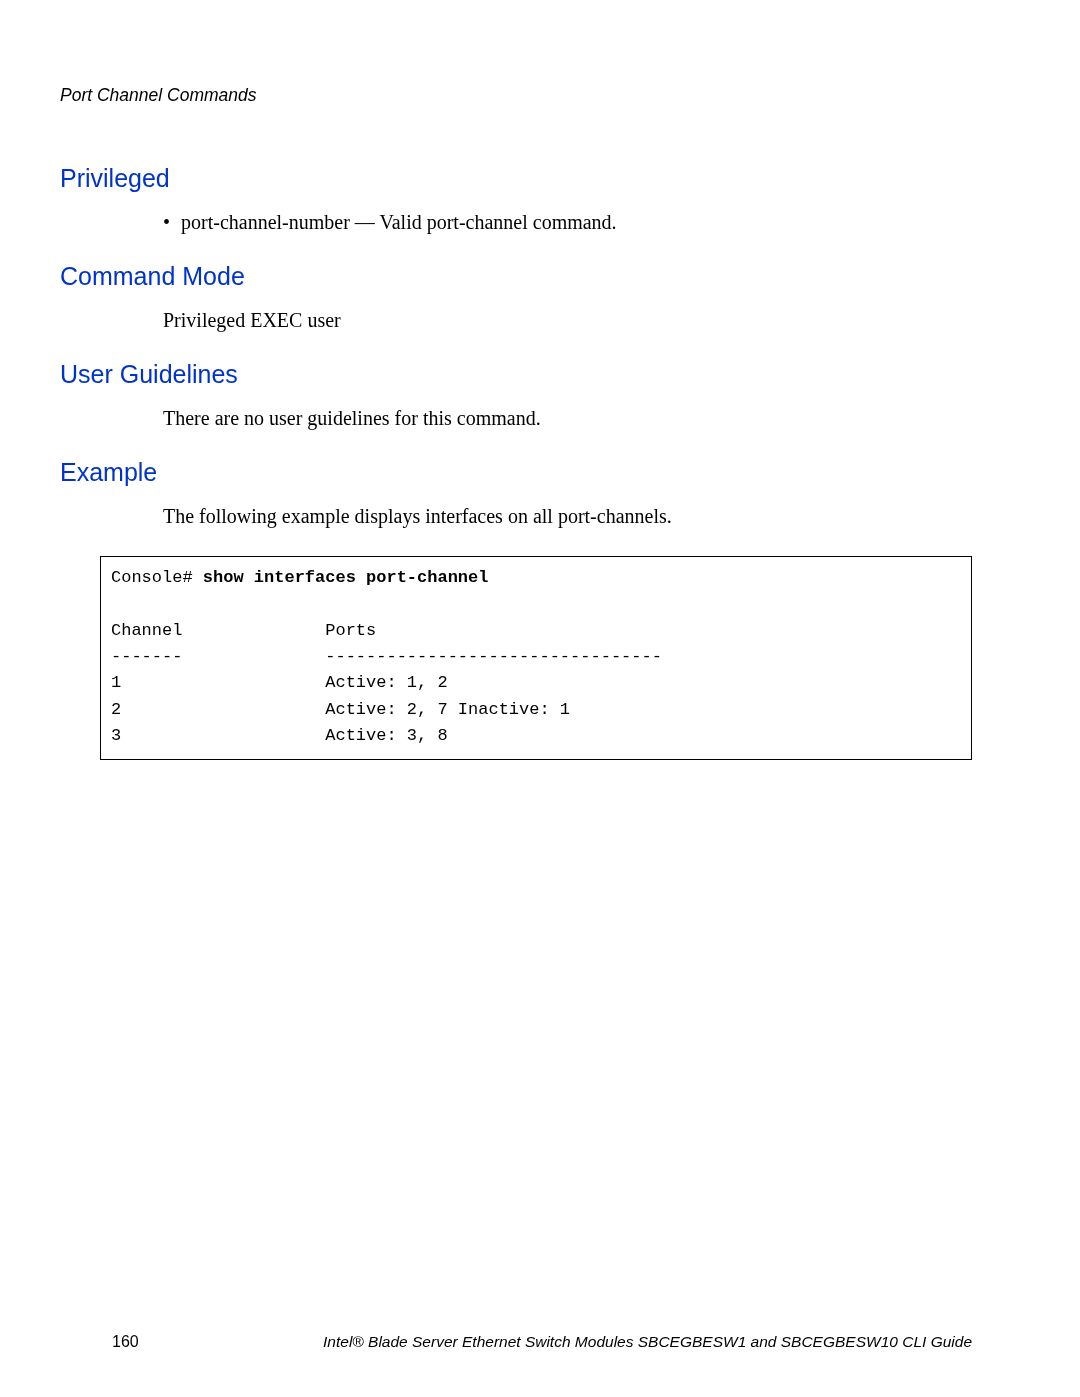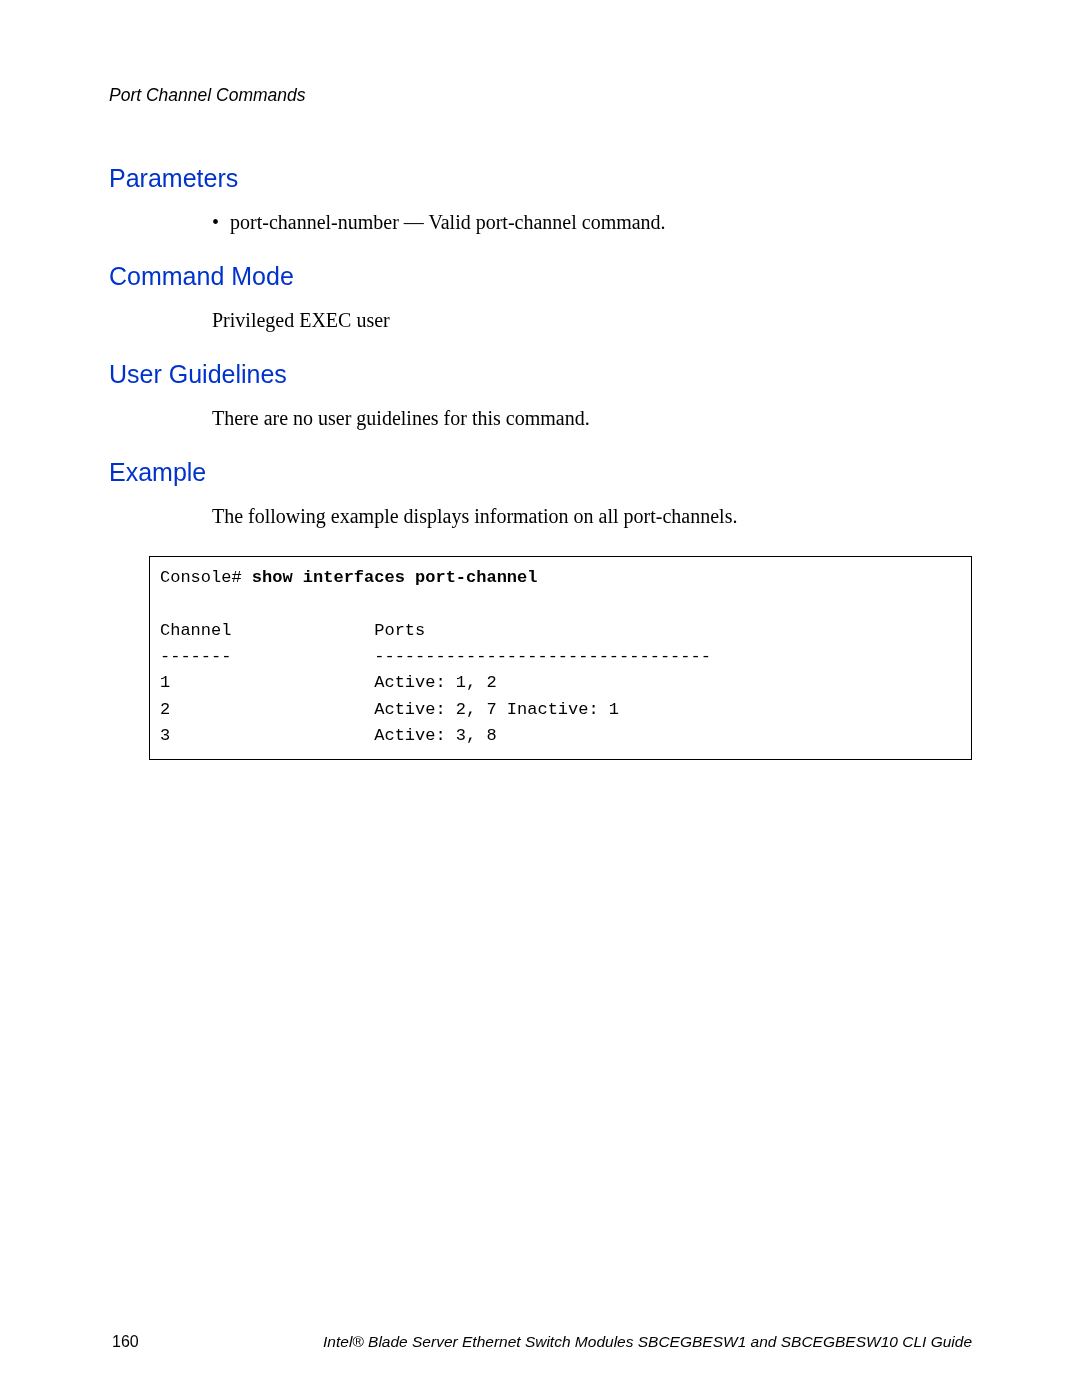--- a/index.html
+++ b/index.html
@@ -6,21 +6,21 @@
     margin: 0;
     padding: 0;
     background: #fff;
     font-family: "Times New Roman", Times, serif;
     width: 1080px;
     height: 1397px;
     position: relative;
     color: #000;
   }
   .page {
-    padding: 85px 108px 0 109px;
+    padding: 85px 108px 0 60px;
   }
   .running-header {
     font-family: Arial, Helvetica, sans-serif;
     font-style: italic;
     font-size: 17.5px;
     margin-bottom: 58px;
   }
   h2.section {
     font-family: Arial, Helvetica, sans-serif;
     font-weight: 400;
@@ -78,37 +78,37 @@
     font-size: 15.5px;
   }
 </style>
 </head>
 <body>
 
 <div class="page">
 
   <div class="running-header">Port Channel Commands</div>
 
-  <h2 class="section">Parameters</h2>
+  <h2 class="section">Privileged</h2>
   <div class="body-block bullet">
     <span class="bullet-marker">•</span>
     <span>
       <span class="param-name">port-channel-number</span><span> — Valid port-channel command.</span>
     </span>
   </div>
 
 
   <h2 class="section section-gap">Command Mode</h2>
   <div class="body-block">Privileged EXEC user</div>
 
   <h2 class="section section-gap">User Guidelines</h2>
   <div class="body-block">There are no user guidelines for this command.</div>
 
   <h2 class="section section-gap">Example</h2>
-  <div class="body-block">The following example displays information on all port-channels.</div>
+  <div class="body-block">The following example displays interfaces on all port-channels.</div>
 
   <div class="code-box"><span>Console# </span><span class="code-bold">show interfaces port-channel</span>
 <span></span>
 <span>Channel              Ports</span>
 <span>-------              ---------------------------------</span>
 <span>1                    Active: 1, 2</span>
 <span>2                    Active: 2, 7 Inactive: 1</span>
 <span>3                    Active: 3, 8</span></div>
 
 </div>

